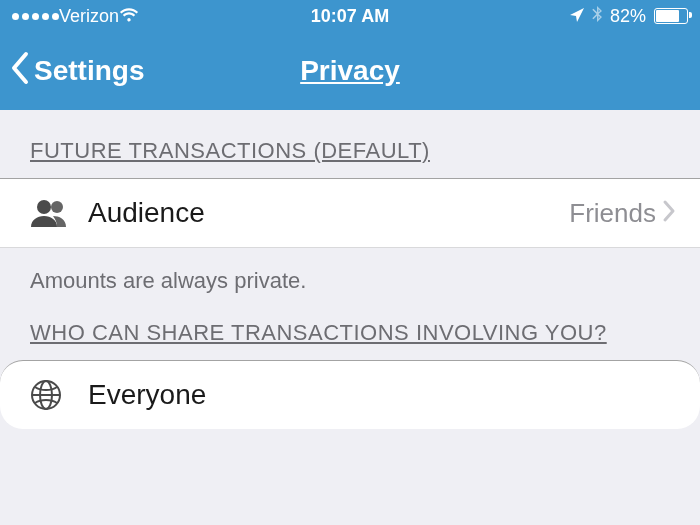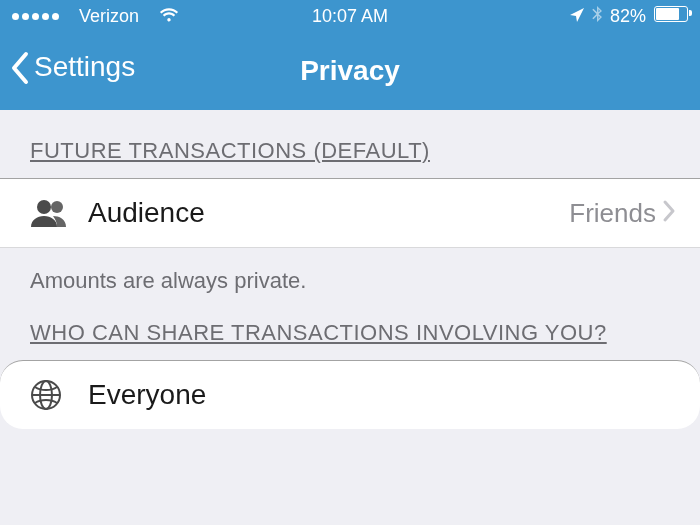--- a/index.html
+++ b/index.html
@@ -1,28 +1,28 @@
 <!DOCTYPE html>
 <html><head>
 <meta charset="utf-8">
 <style>
   html,body{margin:0;padding:0;font-family:-apple-system,"Helvetica Neue",Helvetica,Arial,sans-serif;}
   body{width:700px;height:525px;background:#efeff4;overflow:hidden;}
   .status-bar{background:#3d95ce;height:32px;color:#fff;display:flex;align-items:center;padding:0 12px;font-size:18px;font-weight:500;}
-  .status-left{display:flex;align-items:center;gap:20px;flex:1;}
+  .status-left{display:flex;align-items:center;gap:0;flex:1;}
   .dots{display:flex;gap:3px;}
   .dot{width:7px;height:7px;border-radius:50%;background:#fff;}
-  .status-center{flex:1;text-align:center;font-weight:400;}
-  .status-right{flex:1;display:flex;justify-content:flex-end;gap:8px;}
+  .status-center{flex:1;text-align:center;font-weight:700;}
+  .status-right{flex:1;display:flex;align-items:center;justify-content:flex-end;gap:8px;}
   .battery{display:inline-block;width:32px;height:14px;border:1.5px solid #fff;border-radius:3px;position:relative;}
   .battery:after{content:"";position:absolute;right:-5px;top:3px;width:3px;height:6px;background:#fff;border-radius:0 2px 2px 0;}
   .battery-fill{position:absolute;left:1px;top:1px;bottom:1px;background:#fff;border-radius:1px;}
   .nav-bar{background:#3d95ce;height:78px;color:#fff;display:flex;align-items:center;position:relative;}
-  .back{display:flex;align-items:flex-start;padding-left:10px;font-size:28px;font-weight:400;cursor:pointer;}
-  .nav-title{position:absolute;left:0;right:0;text-align:center;font-size:28px;font-weight:600;pointer-events:none;}
+  .back{display:flex;align-items:center;padding-left:10px;font-size:28px;font-weight:700;cursor:pointer;}
+  .nav-title{position:absolute;left:0;right:0;text-align:center;font-size:28px;font-weight:600;pointer-events:none;text-decoration:underline;}
   .section-header{color:#6d6d72;font-size:22px;letter-spacing:0.5px;padding:28px 30px 14px 30px;text-decoration:underline;}
   .footer-text{color:#6d6d72;font-size:22px;padding:20px 16px 8px 30px;}
   .row{background:#fff;border-top:1px solid #a3a3a3;border-bottom:1px solid #d9d9db;display:flex;align-items:center;padding:18px 24px 18px 30px;cursor:pointer;}
   .row .icon{width:44px;color:#4a4a4a;display:flex;align-items:center;}
   .row-label{flex:1;font-size:28px;color:#1a1a1a;padding-left:14px;}
   .row-value{font-size:26px;color:#8e8e93;padding-right:6px;}
   .chevron{color:#c7c7cc;}
   .row-everyone{border-bottom:none;border-radius:23px;}
 </style>
 </head>

